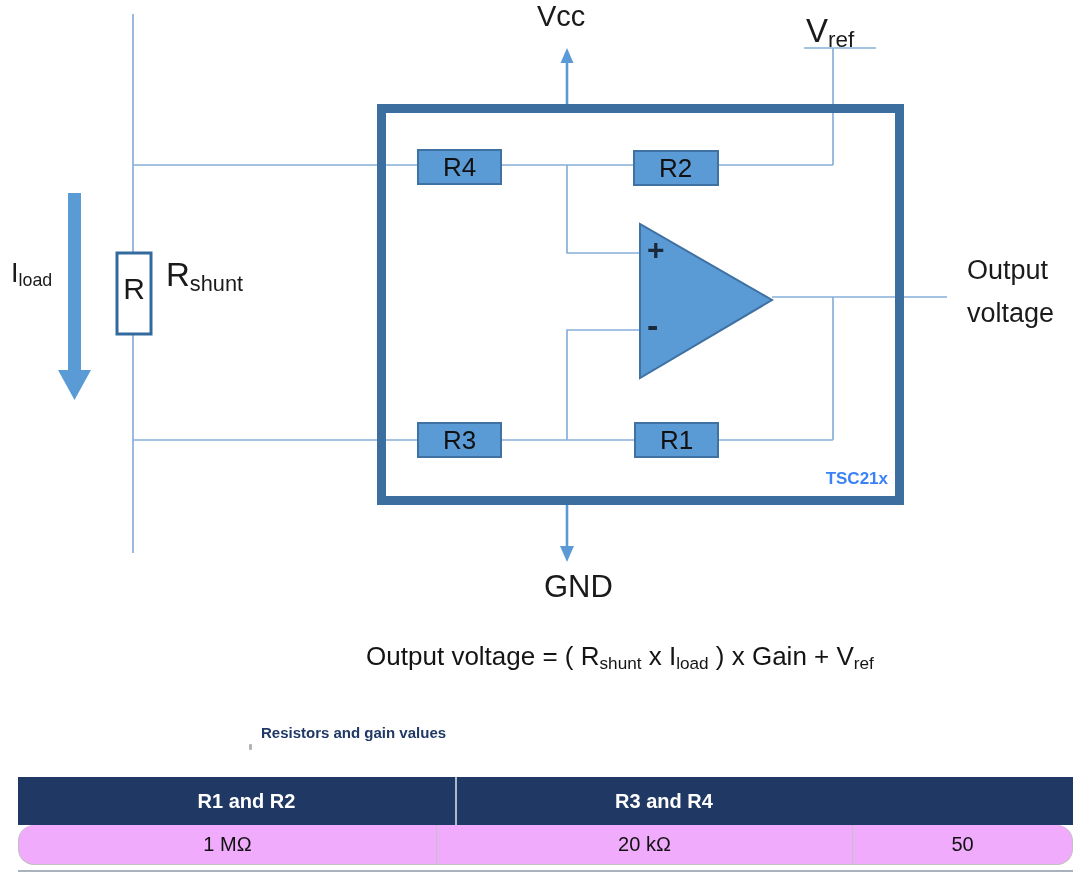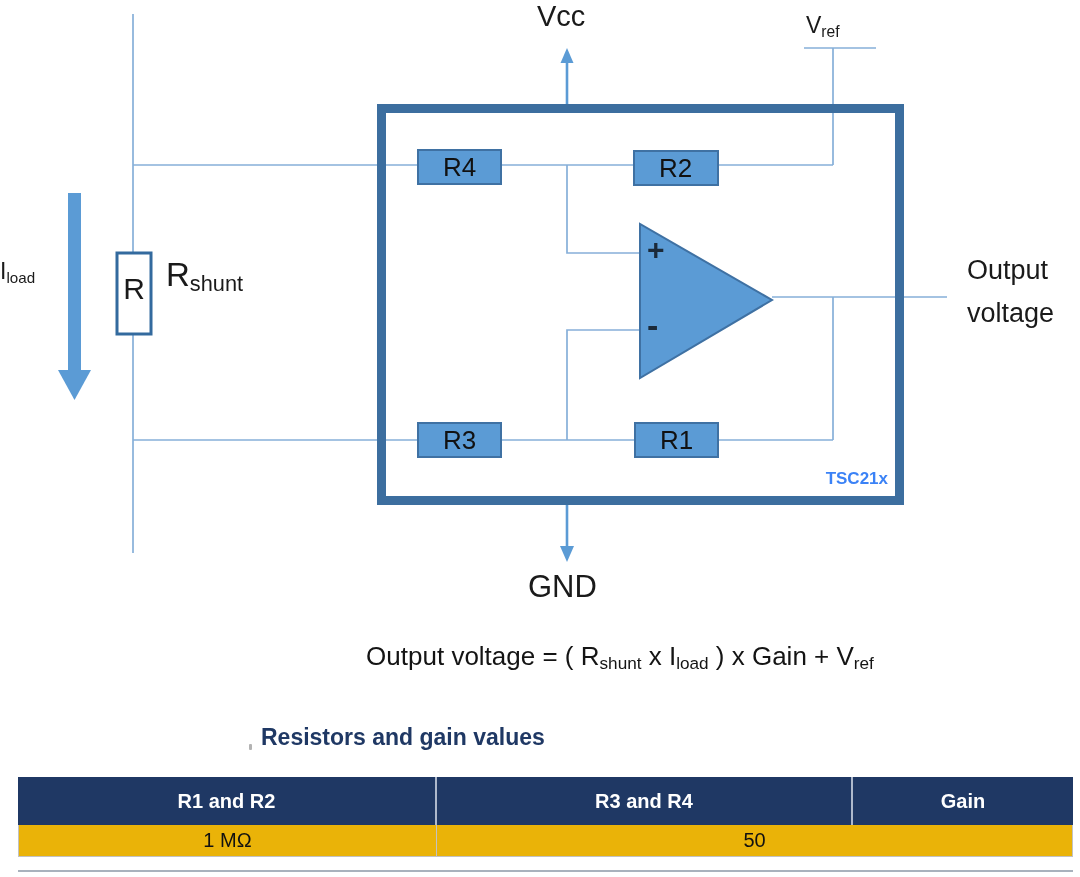--- a/index.html
+++ b/index.html
@@ -3,44 +3,44 @@
 <meta charset="utf-8">
 <style>
   * { box-sizing: border-box; margin: 0; padding: 0; }
   body { background: #ffffff; font-family: "Liberation Sans", sans-serif; }
   .page { position: relative; width: 1080px; height: 877px; background: #ffffff; overflow: hidden; }
   .abs { position: absolute; }
   svg.circuit { position: absolute; left: 0; top: 0; }
   .lbl { position: absolute; color: #1a1a1a; white-space: nowrap; }
   .sub { font-size: 66%; position: relative; top: 0.24em; letter-spacing: 0; }
   .vcc { left: 537px; top: 0px; font-size: 29px; }
-  .vref { left: 806px; top: 12px; font-size: 23px; }
+  .vref { left: 806px; top: 12px; font-size: 33px; }
   .vref .sub { font-size: 68%; }
-  .iload { left: 0px; top: 258px; font-size: 23px; }
+  .iload { left: 11px; top: 258px; font-size: 27px; }
   .r-inner { left: 117px; top: 272px; width: 34px; text-align: center; font-size: 30px; }
   .rshunt { left: 166px; top: 256px; font-size: 33px; }
   .opamp-plus { left: 647px; top: 233px; font-size: 30px; font-weight: bold; color: #1b2a3a; }
   .opamp-minus { left: 647px; top: 306px; font-size: 34px; font-weight: bold; color: #1b2a3a; }
   .outv { left: 967px; top: 249px; font-size: 27px; line-height: 43px; }
-  .gnd { left: 528px; top: 569px; font-size: 31px; }
+  .gnd { left: 544px; top: 569px; font-size: 31px; }
   .chip { left: 772px; top: 469px; width: 116px; text-align: right; font-size: 17px; font-weight: bold; color: #3b82f6; }
   .rlabel { position: absolute; width: 83px; height: 34px; display: flex; align-items: center; justify-content: center; font-size: 26px; color: #111; }
   .rl-r4 { left: 418px; top: 150px; }
   .rl-r2 { left: 634px; top: 151px; }
   .rl-r3 { left: 418px; top: 423px; border-radius: 7px; }
   .rl-r1 { left: 635px; top: 423px; }
   .formula { left: 240px; top: 641px; width: 760px; text-align: center; font-size: 26px; color: #141414; }
   .formula .sub { font-size: 66%; top: 0.22em; }
-  .tbl-title { left: 261px; top: 724px; font-size: 23px; font-weight: bold; color: #1F3864; }
+  .tbl-title { left: 261px; top: 724px; font-size: 15px; font-weight: bold; color: #1F3864; }
   .bullet { left: 249px; top: 744px; width: 3px; height: 6px; background: #b3b3b3; border-radius: 1px; }
   .table { left: 18px; top: 777px; width: 1055px; }
-  .thead { display: flex; height: 48px; background: #1F3864; }
+  .thead { display: flex; height: 48px; background: #1F3864; padding-left: 20px; }
   .th { color: #ffffff; font-weight: bold; font-size: 20px; display: flex; align-items: center; justify-content: center; }
   .th + .th { border-left: 2px solid #AEB9CC; }
-  .trow { display: flex; height: 32px; background: #eab308; border-left: 1px solid #C2C2C2; border-right: 1px solid #C2C2C2; border-bottom: 1px solid #C2C2C2; }
+  .trow { display: flex; height: 40px; background: #f0abfc; border-left: 1px solid #C2C2C2; border-right: 1px solid #C2C2C2; border-bottom: 1px solid #C2C2C2; border-radius: 16px; }
   .td { font-size: 20px; color: #111; display: flex; align-items: center; justify-content: center; }
   .td + .td { border-left: 1px solid #C2C2C2; }
   .c1 { width: 417px; } .c2 { width: 416px; } .c3 { width: 222px; flex: 1; }
   .tbl-bottom { left: 18px; top: 870px; width: 1055px; height: 2px; background: #A9B2BD; }
 </style>
 </head>
 <body>
 
 <div class="page">
 
@@ -113,22 +113,22 @@
 
   <div class="lbl formula"><span>Output voltage = ( R</span><span class="sub">shunt</span><span> x I</span><span class="sub">load</span><span> ) x Gain + V</span><span class="sub">ref</span></div>
 
   <div class="abs bullet"></div>
   <div class="lbl tbl-title">Resistors and gain values</div>
 
   <div class="abs table">
     <div class="thead">
       <div class="th c1">R1 and R2</div>
       <div class="th c2">R3 and R4</div>
-      <div class="th c3">Gain</div>
     </div>
     <div class="trow">
       <div class="td c1">1 MΩ</div>
+      <div class="td c2">20 kΩ</div>
       <div class="td c3">50</div>
     </div>
   </div>
   <div class="abs tbl-bottom"></div>
 
 </div>
 
 </body></html>

